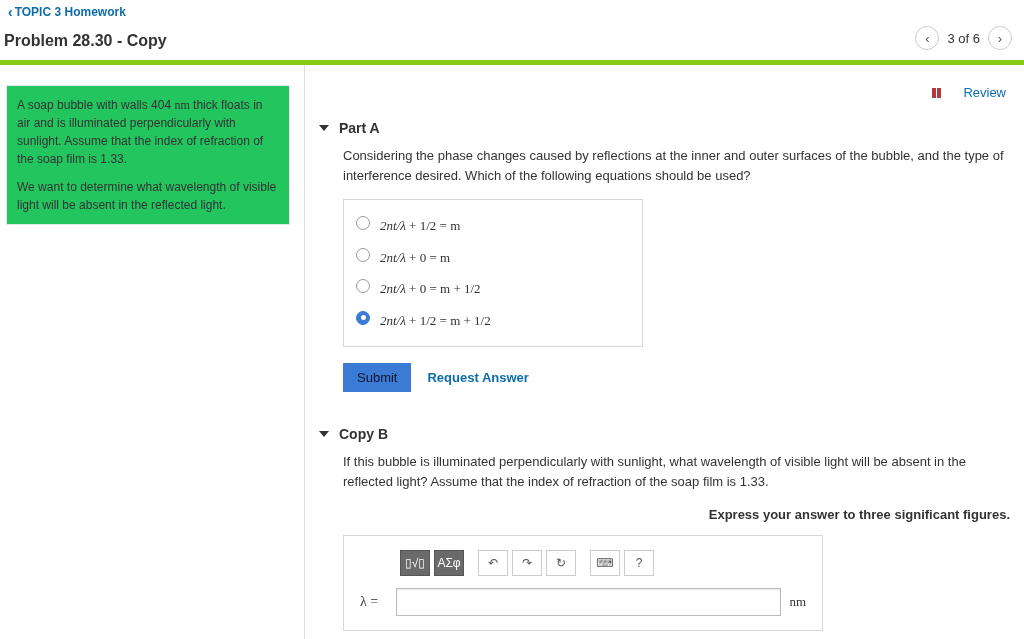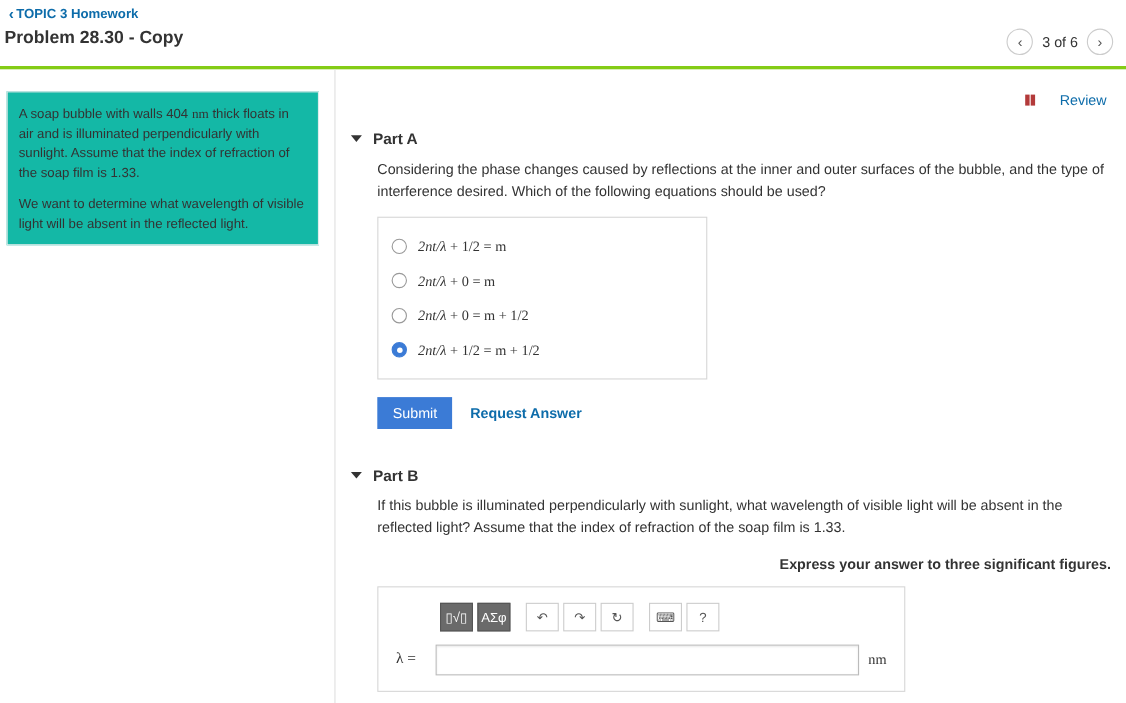--- a/index.html
+++ b/index.html
@@ -1,56 +1,56 @@
 <!DOCTYPE html>
 <html><head>
 <meta charset="utf-8">
 <style>
   * { box-sizing: border-box; margin: 0; padding: 0; }
   body { font-family: Arial, Helvetica, sans-serif; font-size: 13px; color: #333; background: #fff; }
   
   .back-link { color: #0d6caa; font-size: 12px; font-weight: bold; padding: 4px 8px; display: inline-flex; align-items: center; cursor: pointer; }
   .back-link .chev { font-size: 14px; margin-right: 2px; }
   
-  .header-row { display: flex; justify-content: space-between; align-items: flex-start; padding: 2px 12px 10px 4px; border-bottom: 3px solid #84cc16; }
+  .header-row { display: flex; justify-content: space-between; align-items: flex-end; padding: 2px 12px 10px 4px; border-bottom: 5px solid #84cc16; }
   .problem-title { font-size: 16px; font-weight: bold; color: #333; }
   .nav-group { display: flex; align-items: center; gap: 8px; font-size: 13px; }
   .nav-btn { width: 24px; height: 24px; border: 1px solid #ccc; border-radius: 50%; background: #fff; display: flex; align-items: center; justify-content: center; cursor: pointer; font-size: 13px; color: #555; }
   
   .main { display: flex; }
   .left-col { width: 305px; padding: 20px 14px 0 6px; border-right: 1px solid #e0e0e0; min-height: 560px; }
   .right-col { flex: 1; padding: 12px 14px 0 14px; }
   
-  .prompt-box { background: #14b8a6; border: 1px solid #e0ecec; padding: 10px 10px; font-size: 12px; line-height: 1.5; color: #333; }
+  .prompt-box { background: #22c55e; border: 1px solid #e0ecec; padding: 10px 10px; font-size: 12px; line-height: 1.5; color: #333; }
   .prompt-box p + p { margin-top: 10px; }
   .serif { font-family: Georgia, 'Times New Roman', serif; }
   
   .review-row { display: flex; justify-content: flex-end; padding: 8px 4px 14px; }
   .review-link { color: #0d6caa; font-size: 13px; display: flex; align-items: center; gap: 22px; cursor: pointer; }
   .flag-icon { display: inline-flex; gap: 1px; }
   .flag-icon span { width: 4px; height: 10px; background: #b33a3a; display: inline-block; }
   
   .part { margin-bottom: 28px; }
   .part-header { display: flex; align-items: center; gap: 10px; font-weight: bold; font-size: 14px; padding: 6px 0 10px; cursor: pointer; }
   .caret { width: 0; height: 0; border-left: 5px solid transparent; border-right: 5px solid transparent; border-top: 6px solid #333; }
   
   .part-body { padding-left: 24px; font-size: 13px; line-height: 1.5; }
   .question-text { margin-bottom: 14px; }
   .bold-instr { font-weight: bold; margin: 10px 0; text-align: right; }
   
   .options-box { border: 1px solid #d6d6d6; padding: 10px 12px; width: 300px; margin-bottom: 16px; }
-  .option-row { display: flex; align-items: center; gap: 10px; padding: 6px 0; font-size: 13px; }
+  .option-row { display: flex; align-items: flex-start; gap: 10px; padding: 6px 0; font-size: 13px; }
   .radio { width: 14px; height: 14px; border: 1px solid #999; border-radius: 50%; display: inline-flex; align-items: center; justify-content: center; flex-shrink: 0; cursor: pointer; }
   .radio.selected { border-color: #3b7bd6; background: #3b7bd6; }
   .radio.selected::after { content: ""; width: 5px; height: 5px; background: #fff; border-radius: 50%; }
   .opt-math { font-family: Georgia, 'Times New Roman', serif; }
   .opt-math .twont { font-style: italic; }
   
   .submit-row { display: flex; align-items: center; gap: 16px; }
-  .submit-btn { background: #3b7bd6; color: #ffffff; border: none; padding: 7px 14px; font-size: 13px; cursor: pointer; }
+  .submit-btn { background: #3b7bd6; color: #0f172a; border: none; padding: 7px 14px; font-size: 13px; cursor: pointer; }
   .req-link { color: #0d6caa; font-weight: bold; font-size: 13px; cursor: pointer; }
   
   .answer-box { border: 1px solid #d6d6d6; padding: 14px 16px; width: 480px; margin-top: 10px; }
   .toolbar { display: flex; align-items: center; gap: 4px; margin-bottom: 12px; margin-left: 40px; }
   .tool-btn { min-width: 30px; height: 26px; background: #6a6a6a; color: #fff; display: flex; align-items: center; justify-content: center; font-size: 12px; cursor: pointer; border: 1px solid #555; }
   .tool-btn.light { background: #fff; color: #555; border: 1px solid #ccc; }
   .tool-spacer { width: 6px; }
   
   .input-row { display: flex; align-items: center; gap: 8px; }
   .lambda-label { font-family: Georgia, 'Times New Roman', serif; font-size: 14px; min-width: 28px; }
@@ -125,21 +125,21 @@
         <div class="submit-row">
           <button class="submit-btn">Submit</button>
           <span class="req-link">Request Answer</span>
         </div>
       </div>
     </div>
 
     <div class="part">
       <div class="part-header">
         <span class="caret"></span>
-        <span>Part B</span>
+        <span>Copy B</span>
       </div>
       <div class="part-body">
         <div class="question-text">If this bubble is illuminated perpendicularly with sunlight, what wavelength of visible light will be absent in the reflected light? Assume that the index of refraction of the soap film is 1.33.</div>
         <div class="bold-instr">Express your answer to three significant figures.</div>
         <div class="answer-box">
           <div class="toolbar">
             <div class="tool-btn">▯√▯</div>
             <div class="tool-btn">ΑΣφ</div>
             <div class="tool-spacer"></div>
             <div class="tool-btn light">↶</div>

